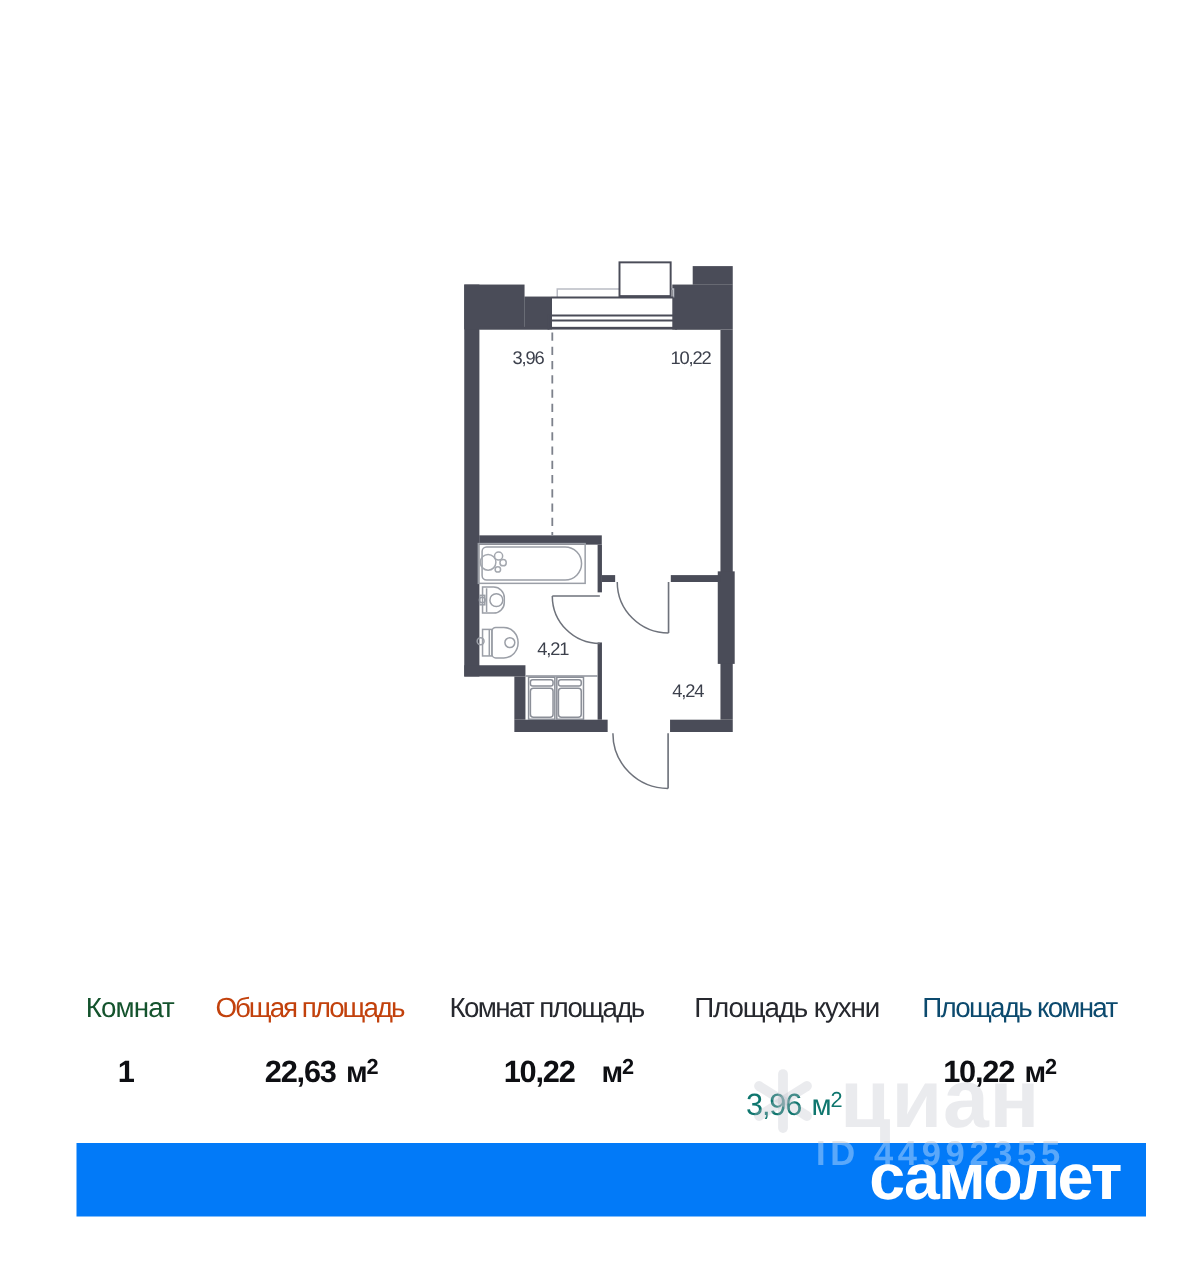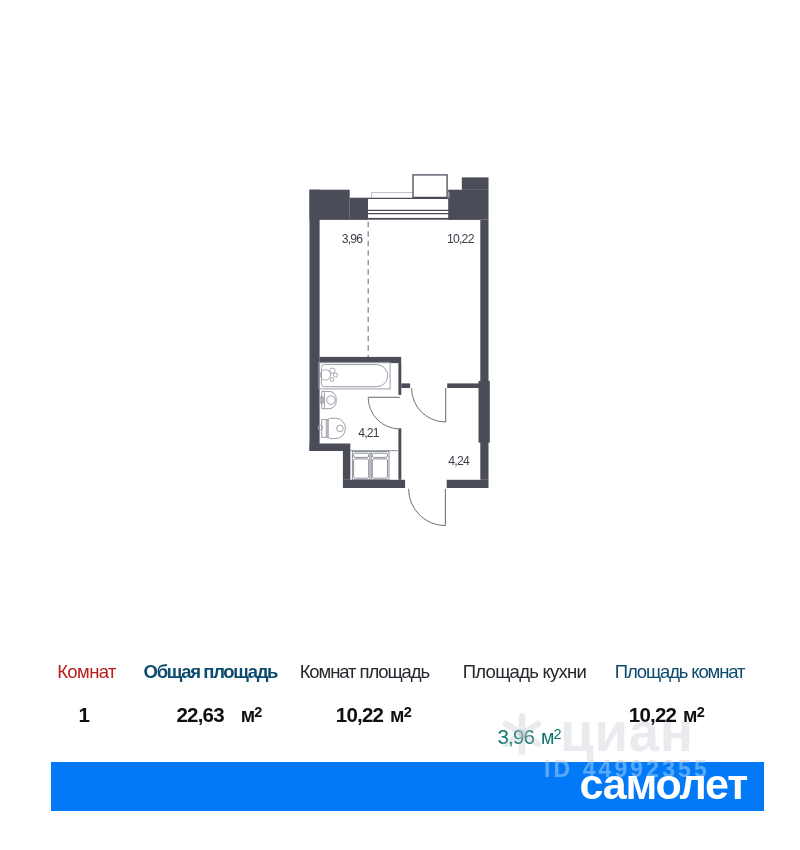--- a/index.html
+++ b/index.html
@@ -126,35 +126,35 @@
     <text x="352" y="242.9">3,96</text>
 
     <text x="460.3" y="242.9">10,22</text>
 
     <text x="368.5" y="436.9">4,21</text>
 
     <text x="458.6" y="464.9">4,24</text>
   </g>
 </svg>
 
-<div class="abs" style="left:57.2px;top:662.8px;font-size:18.5px;letter-spacing:-0.6px;color:#b91c1c;">Комнат</div>
+<div class="abs" style="left:57.2px;top:662.8px;font-size:18.5px;letter-spacing:-0.6px;color:#14532d;">Комнат</div>
 
-<div class="abs" style="left:143.6px;top:662.8px;font-size:18.5px;letter-spacing:-1.35px;color:#0c4a6e;font-weight:bold;">Общая площадь</div>
+<div class="abs" style="left:143.6px;top:662.8px;font-size:18.5px;letter-spacing:-1.35px;color:#c2410c;">Общая площадь</div>
 
 <div class="abs" style="left:299.7px;top:662.8px;font-size:18.5px;letter-spacing:-1.1px;color:#26282e;">Комнат площадь</div>
 
 <div class="abs" style="left:462.8px;top:662.8px;font-size:18.5px;letter-spacing:-0.75px;color:#26282e;text-align:right;">Площадь кухни</div>
 
 <div class="abs" style="left:614.8px;top:662.8px;font-size:18.5px;letter-spacing:-1.15px;color:#0c4a6e;">Площадь комнат</div>
 
 <div class="abs" style="left:78.5px;top:704.5px;font-size:20.5px;font-weight:bold;color:#0e0f13;">1</div>
 
-<div class="abs" style="left:176.5px;top:704.5px;font-size:20.5px;letter-spacing:-0.8px;font-weight:bold;color:#0e0f13;">22,63 <span style="font-size:19.5px;margin-left:12px">м<sup style="font-size:14.5px;vertical-align:5px;letter-spacing:0">2</sup></span></div>
+<div class="abs" style="left:176.5px;top:704.5px;font-size:20.5px;letter-spacing:-0.8px;font-weight:bold;color:#0e0f13;">22,63 <span style="font-size:19.5px;margin-left:2px">м<sup style="font-size:14.5px;vertical-align:5px;letter-spacing:0">2</sup></span></div>
 
-<div class="abs" style="left:335.8px;top:704.5px;font-size:20.5px;letter-spacing:-0.8px;font-weight:bold;color:#0e0f13;">10,22 <span style="font-size:19.5px;margin-left:2px">м<sup style="font-size:14.5px;vertical-align:5px;letter-spacing:0">2</sup></span></div>
+<div class="abs" style="left:335.8px;top:704.5px;font-size:20.5px;letter-spacing:-0.8px;font-weight:bold;color:#0e0f13;">10,22 <span style="font-size:19.5px;margin-left:13px">м<sup style="font-size:14.5px;vertical-align:5px;letter-spacing:0">2</sup></span></div>
 
 <div class="abs" style="left:497.4px;top:727px;font-size:20.5px;letter-spacing:-0.8px;font-weight:normal;color:#0f766e;">3,96 <span style="font-size:19.5px;margin-left:2px">м<sup style="font-size:14.5px;vertical-align:5px;letter-spacing:0">2</sup></span></div>
 
 <div class="abs" style="left:628.8px;top:704.5px;font-size:20.5px;letter-spacing:-0.8px;font-weight:bold;color:#0e0f13;">10,22 <span style="font-size:19.5px;margin-left:2px">м<sup style="font-size:14.5px;vertical-align:5px;letter-spacing:0">2</sup></span></div>
 
 <svg class="abs" style="left:0;top:0" width="800" height="850" viewBox="0 0 800 850">
 
   <g stroke="rgba(186,190,200,0.31)" stroke-width="6.5" stroke-linecap="round" fill="none">
     <line x1="522" y1="716" x2="522" y2="752"></line>
     <line x1="506" y1="724" x2="538" y2="744"></line>

